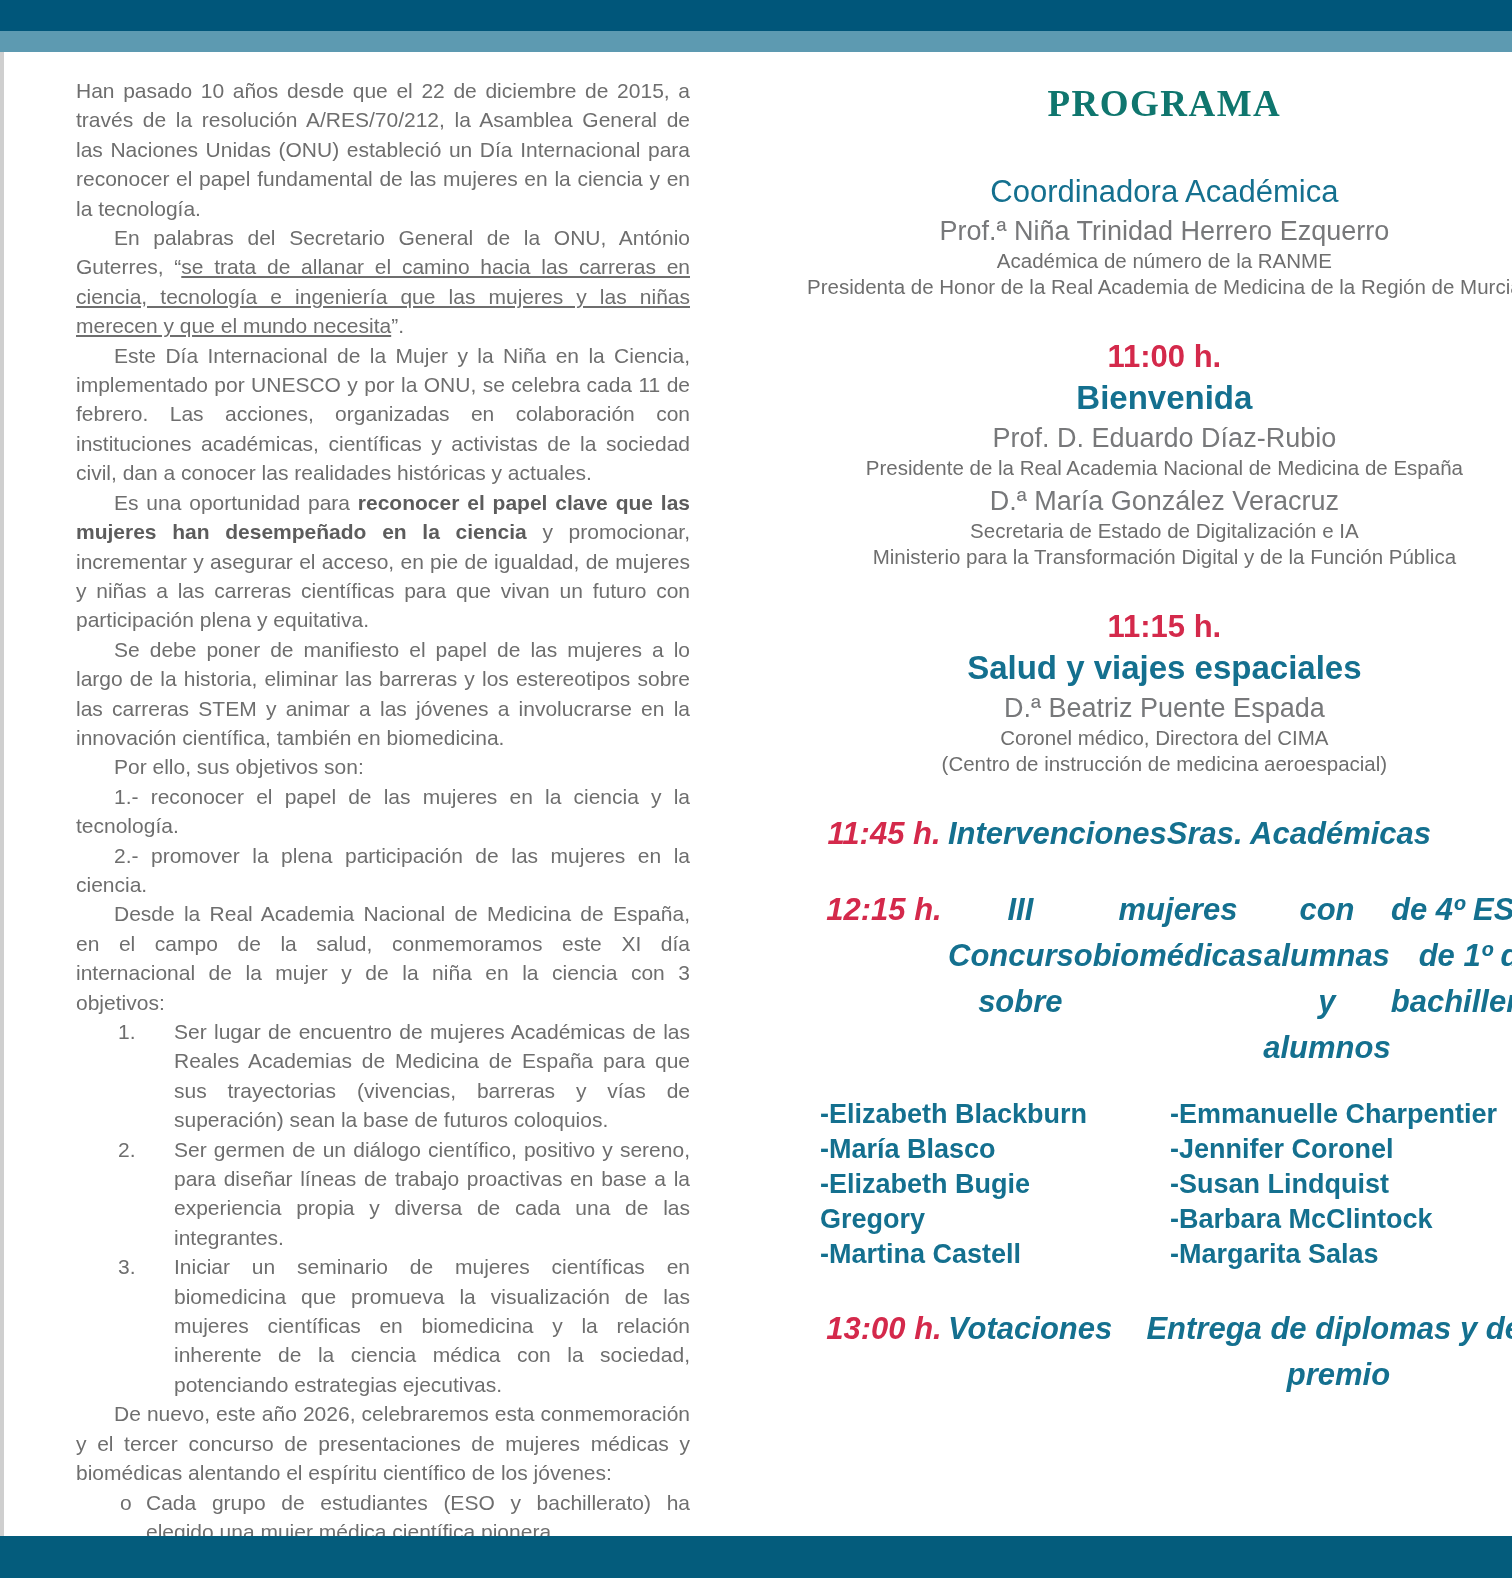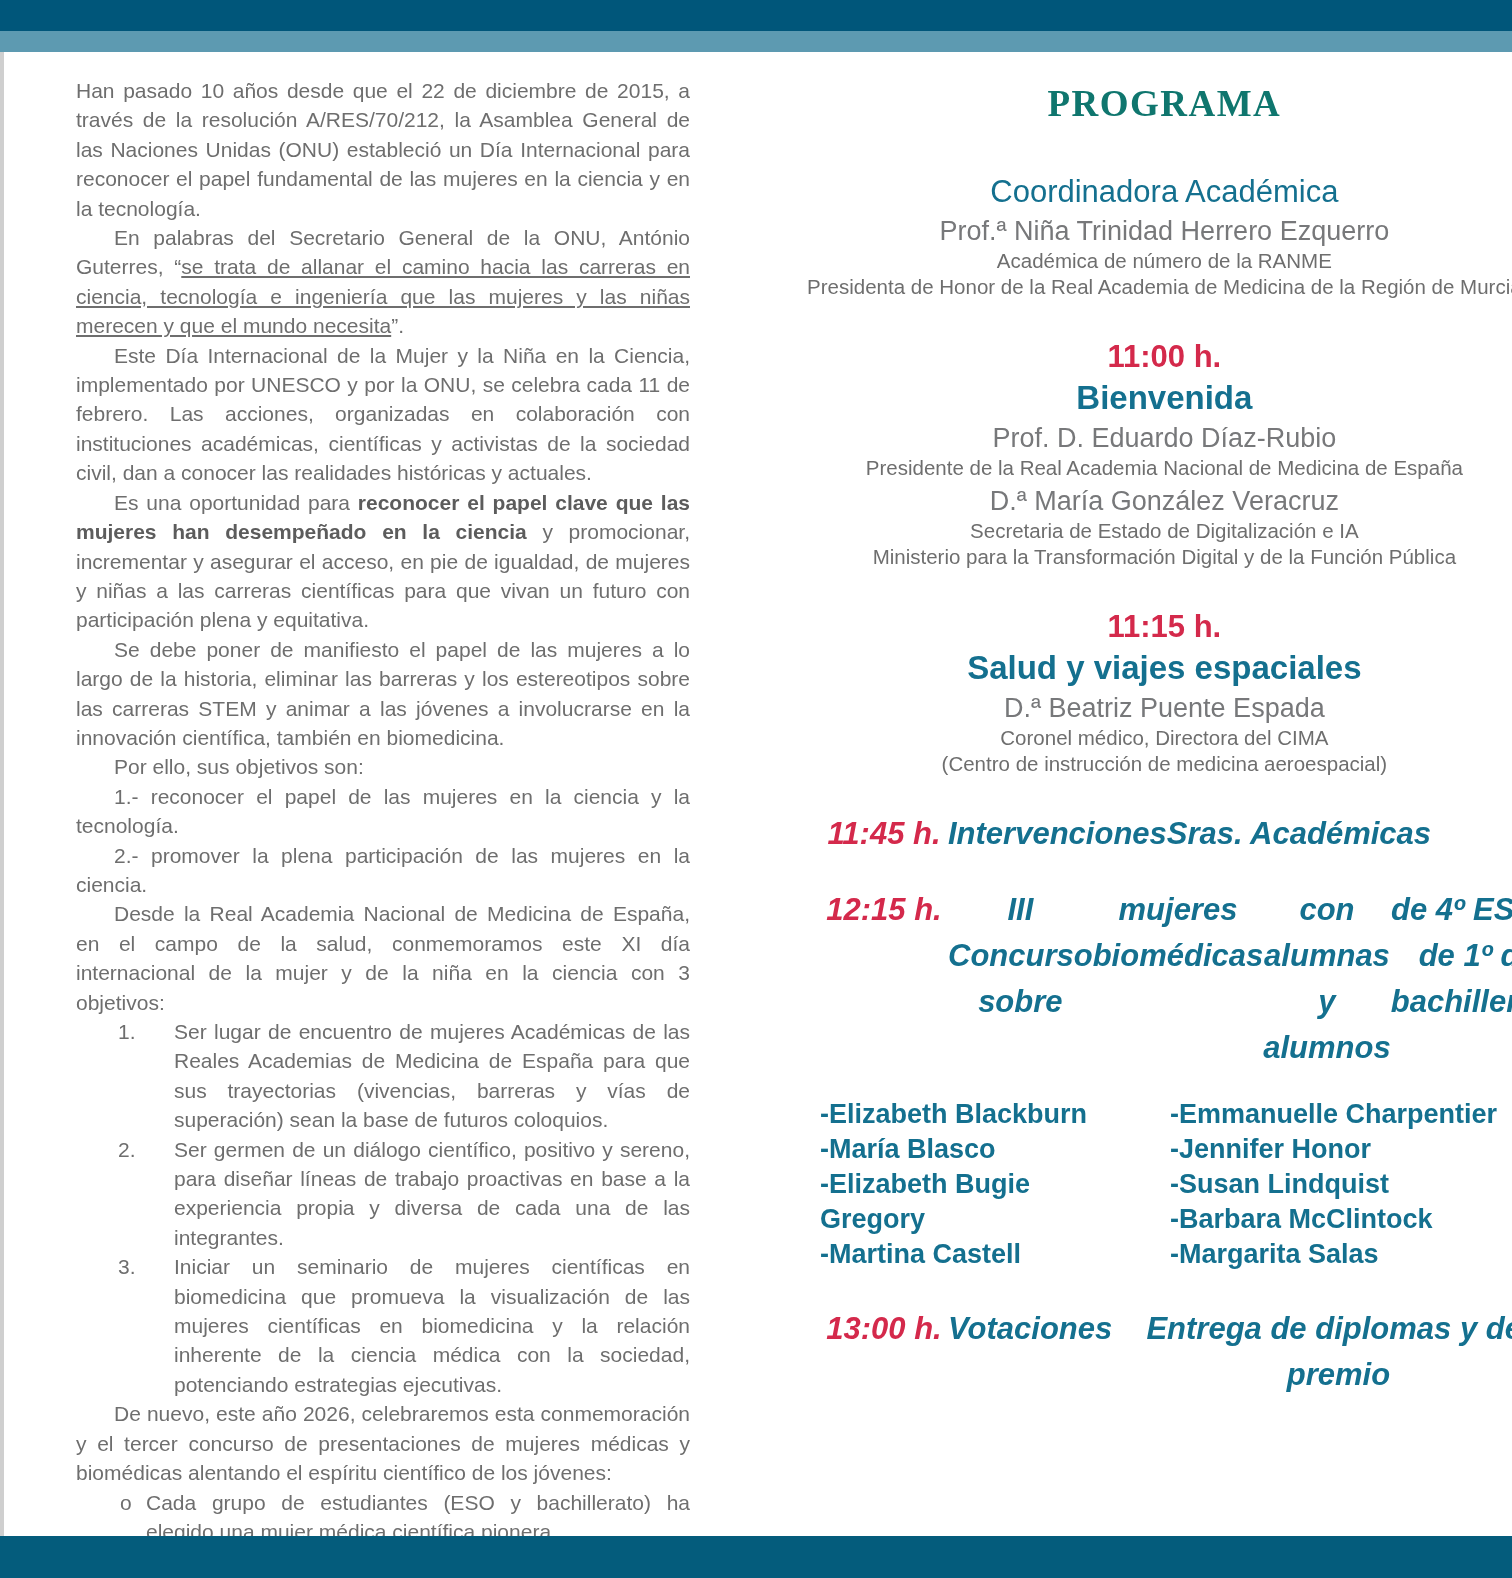--- a/index.html
+++ b/index.html
@@ -172,21 +172,21 @@
       <div class="nominees">
         <div class="ncol left" id="nom-left">
             <div>-Elizabeth Blackburn</div>
             <div>-María Blasco</div>
             <div>-Elizabeth Bugie</div>
             <div> Gregory</div>
             <div>-Martina Castell</div>
           </div>
         <div class="ncol" id="nom-right">
             <div>-Emmanuelle Charpentier</div>
-            <div>-Jennifer Honor</div>
+            <div>-Jennifer Coronel</div>
             <div>-Susan Lindquist</div>
             <div>-Barbara McClintock</div>
             <div>-Margarita Salas</div>
           </div>
       </div>
       <div class="sched-block" id="sched-bottom">
           <div class="sched">
             <div class="time">13:00 h.</div>
             <div class="lines">
               <div>Votaciones</div>

